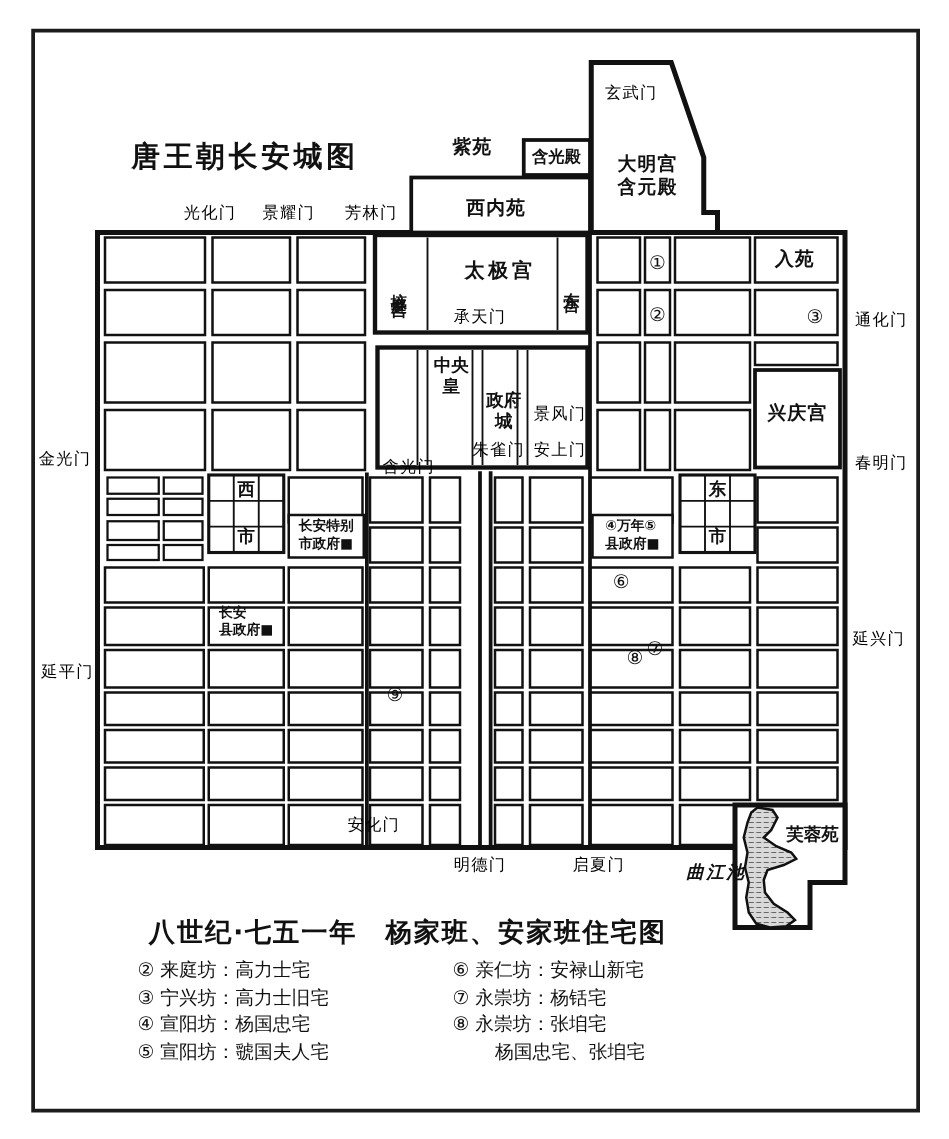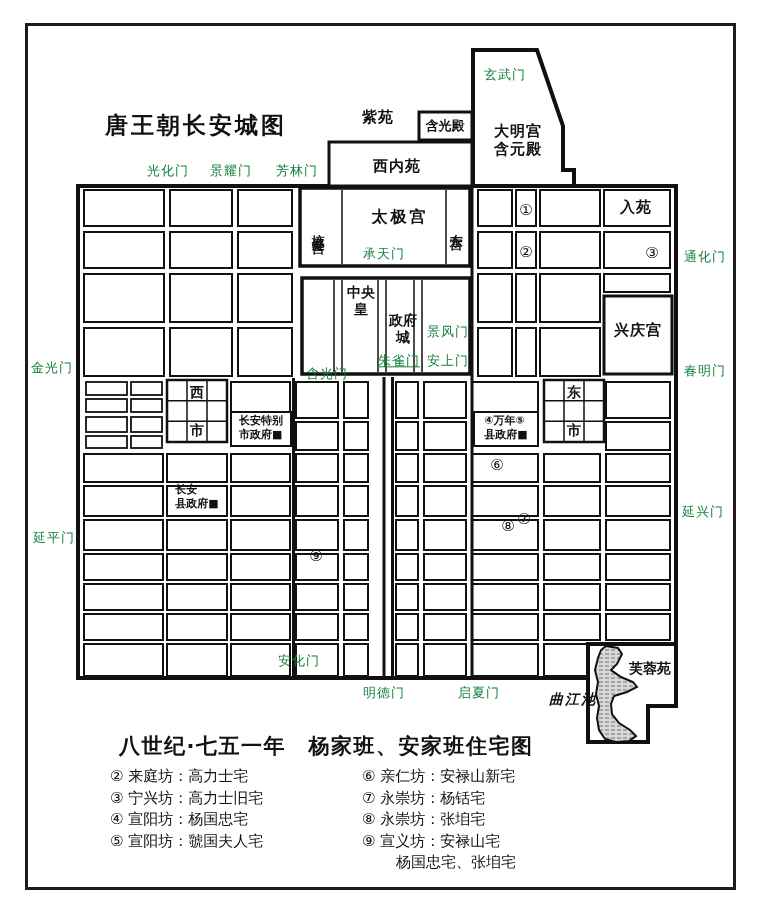--- a/index.html
+++ b/index.html
@@ -4,21 +4,21 @@
 <style>
   html,body{margin:0;padding:0;background:#fff;}
   #page{
     position:relative;width:759px;height:911px;background:#fff;overflow:hidden;
     font-family:"DejaVu Sans",sans-serif;color:#111;
   }
   #frame{position:absolute;left:25px;top:23px;width:705px;height:861px;border:3px solid #1c1c1c;}
   #map-svg{position:absolute;left:0;top:0;}
   .lbl{position:absolute;transform:translate(-50%,-50%);white-space:nowrap;text-align:center;line-height:1.18;color:#111;}
   .title{font-size:23px;font-weight:bold;letter-spacing:3px;text-align:right;}
-  .gate{font-size:13px;color:#15803d;letter-spacing:1px;}
+  .gate{font-size:13px;color:#000000;letter-spacing:1px;}
   .bold16{font-size:16px;font-weight:bold;letter-spacing:3px;}
   .bold15{font-size:15px;font-weight:bold;letter-spacing:1px;}
   .bold14{font-size:14px;font-weight:bold;}
   .bold13{font-size:13px;font-weight:bold;}
   .circ{font-size:15px;font-weight:normal;}
   .gov{font-size:11px;font-weight:bold;line-height:1.25;}
   .pre{white-space:pre-line;}
   .vert{writing-mode:vertical-rl;letter-spacing:3px;}
   .italic{font-style:italic;letter-spacing:2px;}
   .left{text-align:left;}
@@ -218,21 +218,21 @@
       <div class="lbl circ" style="left: 526px; top: 211px;">①</div>
       <div class="lbl circ" style="left: 526px; top: 253px;">②</div>
       <div class="lbl circ" style="left: 652px; top: 254px;">③</div>
       <div class="lbl gate" style="left: 705px; top: 257px;">通化门</div>
       <div class="lbl bold14 pre" style="left: 361px; top: 301px;">中央
 皇</div>
       <div class="lbl bold14 pre" style="left: 403px; top: 301px; margin-top: 28px;">政府
 城</div>
       <div class="lbl gate" style="left: 448px; top: 332px;">景风门</div>
       <div class="lbl gate" style="left: 327px; top: 342px; margin-top: 32px;">含光门</div>
-      <div class="lbl gate" style="left: 399px; top: 361px; text-decoration: underline;">朱雀门</div>
+      <div class="lbl gate" style="left: 399px; top: 361px;">朱雀门</div>
       <div class="lbl gate" style="left: 448px; top: 361px; text-align: center;">安上门</div>
       <div class="lbl bold15" style="left: 638px; top: 331px;">兴庆宫</div>
       <div class="lbl gate" style="left: 52px; top: 368px;">金光门</div>
       <div class="lbl gate" style="left: 705px; top: 371px;">春明门</div>
       <div class="lbl bold14" style="left: 197px; top: 392px;">西</div>
       <div class="lbl bold14" style="left: 197px; top: 430px;">市</div>
       <div class="lbl gov pre left" style="left: 261px; top: 428px;">长安特别
 市政府■</div>
       <div class="lbl bold14" style="left: 574px; top: 392px;">东</div>
       <div class="lbl bold14" style="left: 574px; top: 430px;">市</div>
@@ -258,17 +258,16 @@
     <div id="legend-col-left" class="legend-col">
         <div class="legend-item">② 来庭坊：高力士宅</div>
         <div class="legend-item">③ 宁兴坊：高力士旧宅</div>
         <div class="legend-item">④ 宣阳坊：杨国忠宅</div>
         <div class="legend-item">⑤ 宣阳坊：虢国夫人宅</div>
       </div>
     <div id="legend-col-right" class="legend-col">
         <div class="legend-item">⑥ 亲仁坊：安禄山新宅</div>
         <div class="legend-item">⑦ 永崇坊：杨铦宅</div>
         <div class="legend-item">⑧ 永崇坊：张垍宅</div>
-        <div class="legend-item">⑨ 宣义坊：安禄山宅</div>
         <div class="legend-item cont">杨国忠宅、张垍宅</div>
       </div>
   </div>
 </div>
 
 </body></html>

